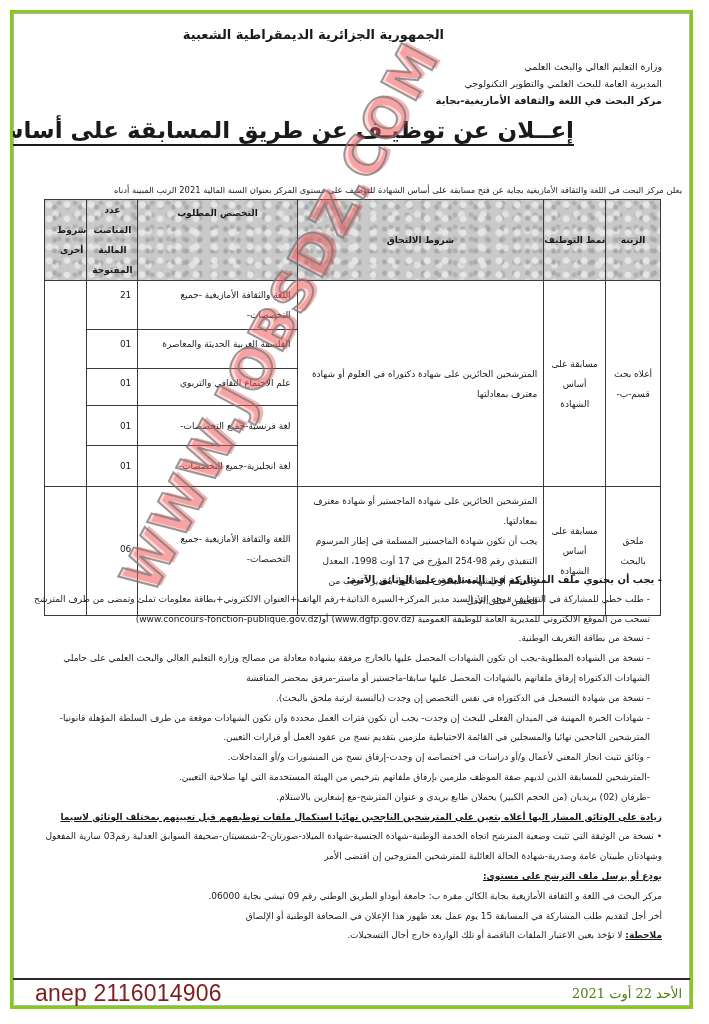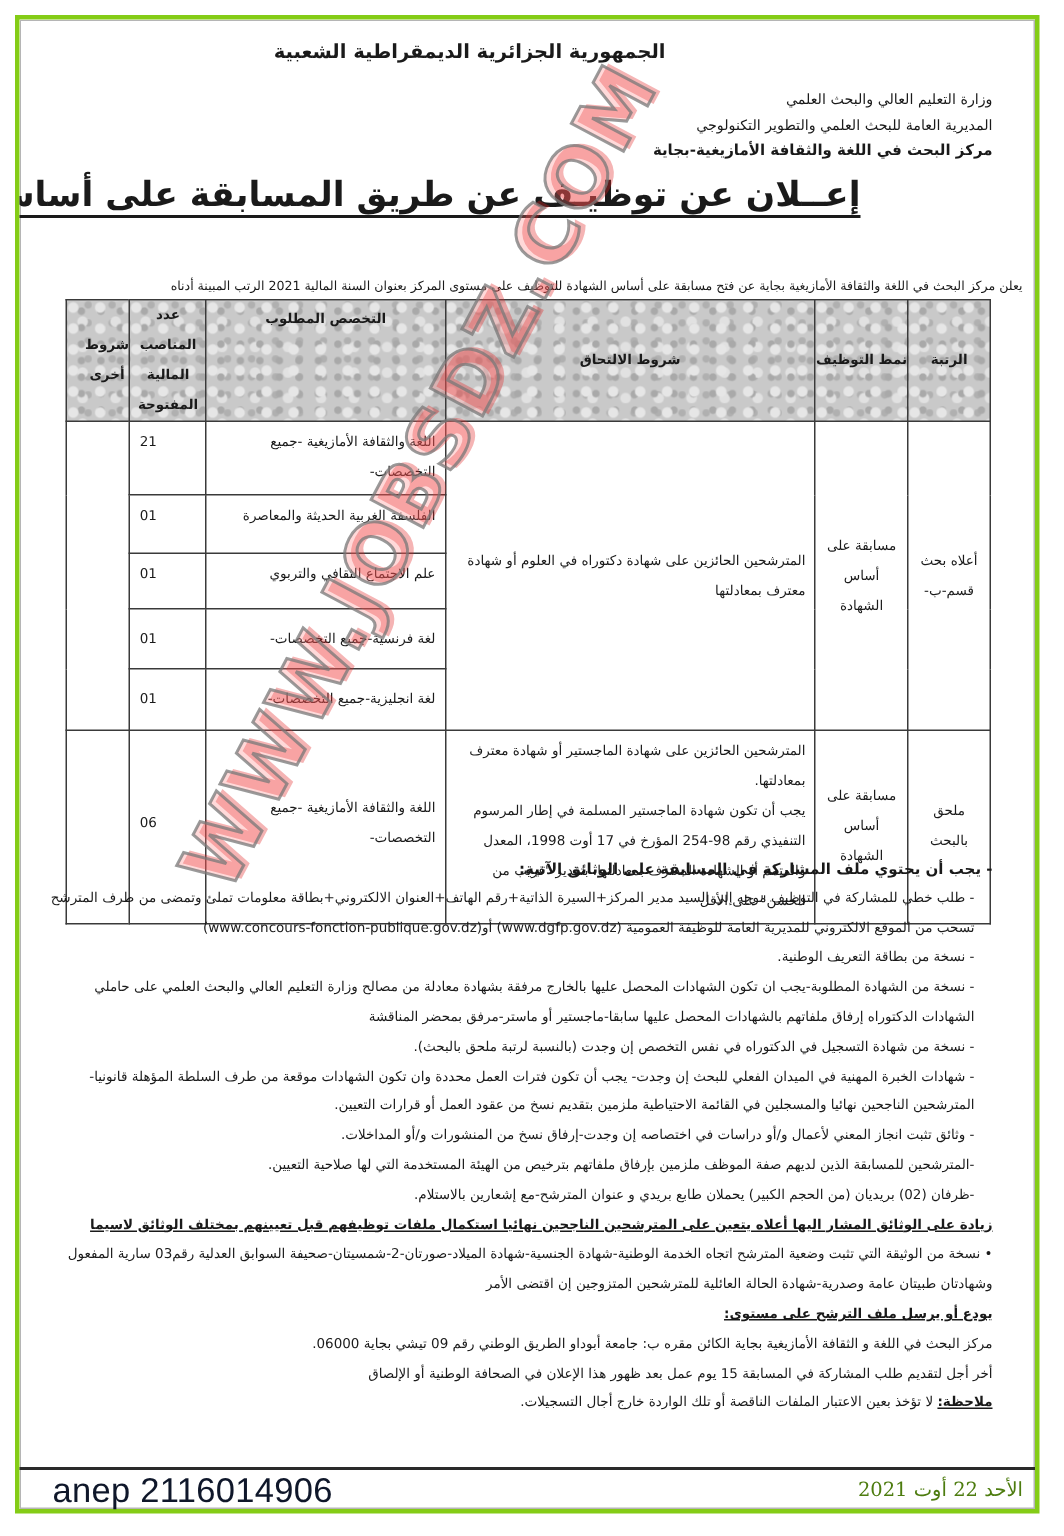--- a/index.html
+++ b/index.html
@@ -12,21 +12,21 @@
     box-shadow: inset 0 0 0 1px #b5b5b5;
     background: #ffffff;
   }
   .doc { position: absolute; left: 0; top: 0; right: 0; height: 965px; direction: rtl; overflow: hidden; }
   .footer {
     position: absolute; left: 0; right: 0; top: 965px; bottom: 0;
     border-top: 2px solid #2a2a2a;
     display: flex; align-items: center; justify-content: space-between;
     padding: 0 8px 0 22px;
   }
-  .footer .anep { font-family: "Liberation Sans", sans-serif; font-size: 23px; color: #0f172a; letter-spacing: 0.2px; }
+  .footer .anep { font-family: "Liberation Sans", sans-serif; font-size: 23px; color: #7f1d1d; letter-spacing: 0.2px; }
   .footer .date { font-family: "DejaVu Serif", serif; font-size: 13px; direction: rtl; color: #4d7c0f; }
 
   .republic {
     position: absolute; top: 14px; right: 246px; font-size: 13px; font-weight: bold; white-space: nowrap;
   }
   .ministry { position: absolute; top: 45px; right: 28px; font-size: 9.5px; line-height: 17px; text-align: right; white-space: nowrap; }
   .ministry div:nth-child(3) { font-weight: bold; font-size: 10px; }
   .main-title {
     position: absolute; top: 104px; right: 116px; font-size: 23px; font-weight: bold;
     text-decoration: underline; text-underline-offset: 6px; white-space: nowrap; letter-spacing: -0.3px;
@@ -47,21 +47,21 @@
       radial-gradient(circle at 45% 80%, #e1e1e1 0 3px, transparent 4px),
       radial-gradient(circle at 85% 20%, #b0b0b0 0 2px, transparent 3px);
     background-size: 18px 14px, 13px 11px, 22px 17px, 16px 12px;
     line-height: 20px;
   }
   table.posts td { padding: 4px 6px; line-height: 20px; }
   .c-rank { width: 55px; text-align: center; vertical-align: middle !important; }
   .c-mode { width: 62px; text-align: center; vertical-align: middle !important; }
   .c-cond { width: 248px; text-align: right; }
   .c-spec { width: 160px; text-align: right; }
-  .c-count { width: 51px; text-align: left; }
+  .c-count { width: 51px; text-align: right; }
   .c-other { width: 41px; padding-left: 12px; }
   td.c-cond.mid { vertical-align: middle !important; }
   tr.sub1 td { height: 47px; }
   tr.sub2 td { height: 39px; }
   tr.sub3 td { height: 37px; }
   tr.sub4 td { height: 40px; }
   tr.sub5 td { height: 41px; }
   tr.row2 td { height: 99px; }
   tr.row2 td.c-spec, tr.row2 td.c-count { vertical-align: middle; padding-top: 0; }
 

